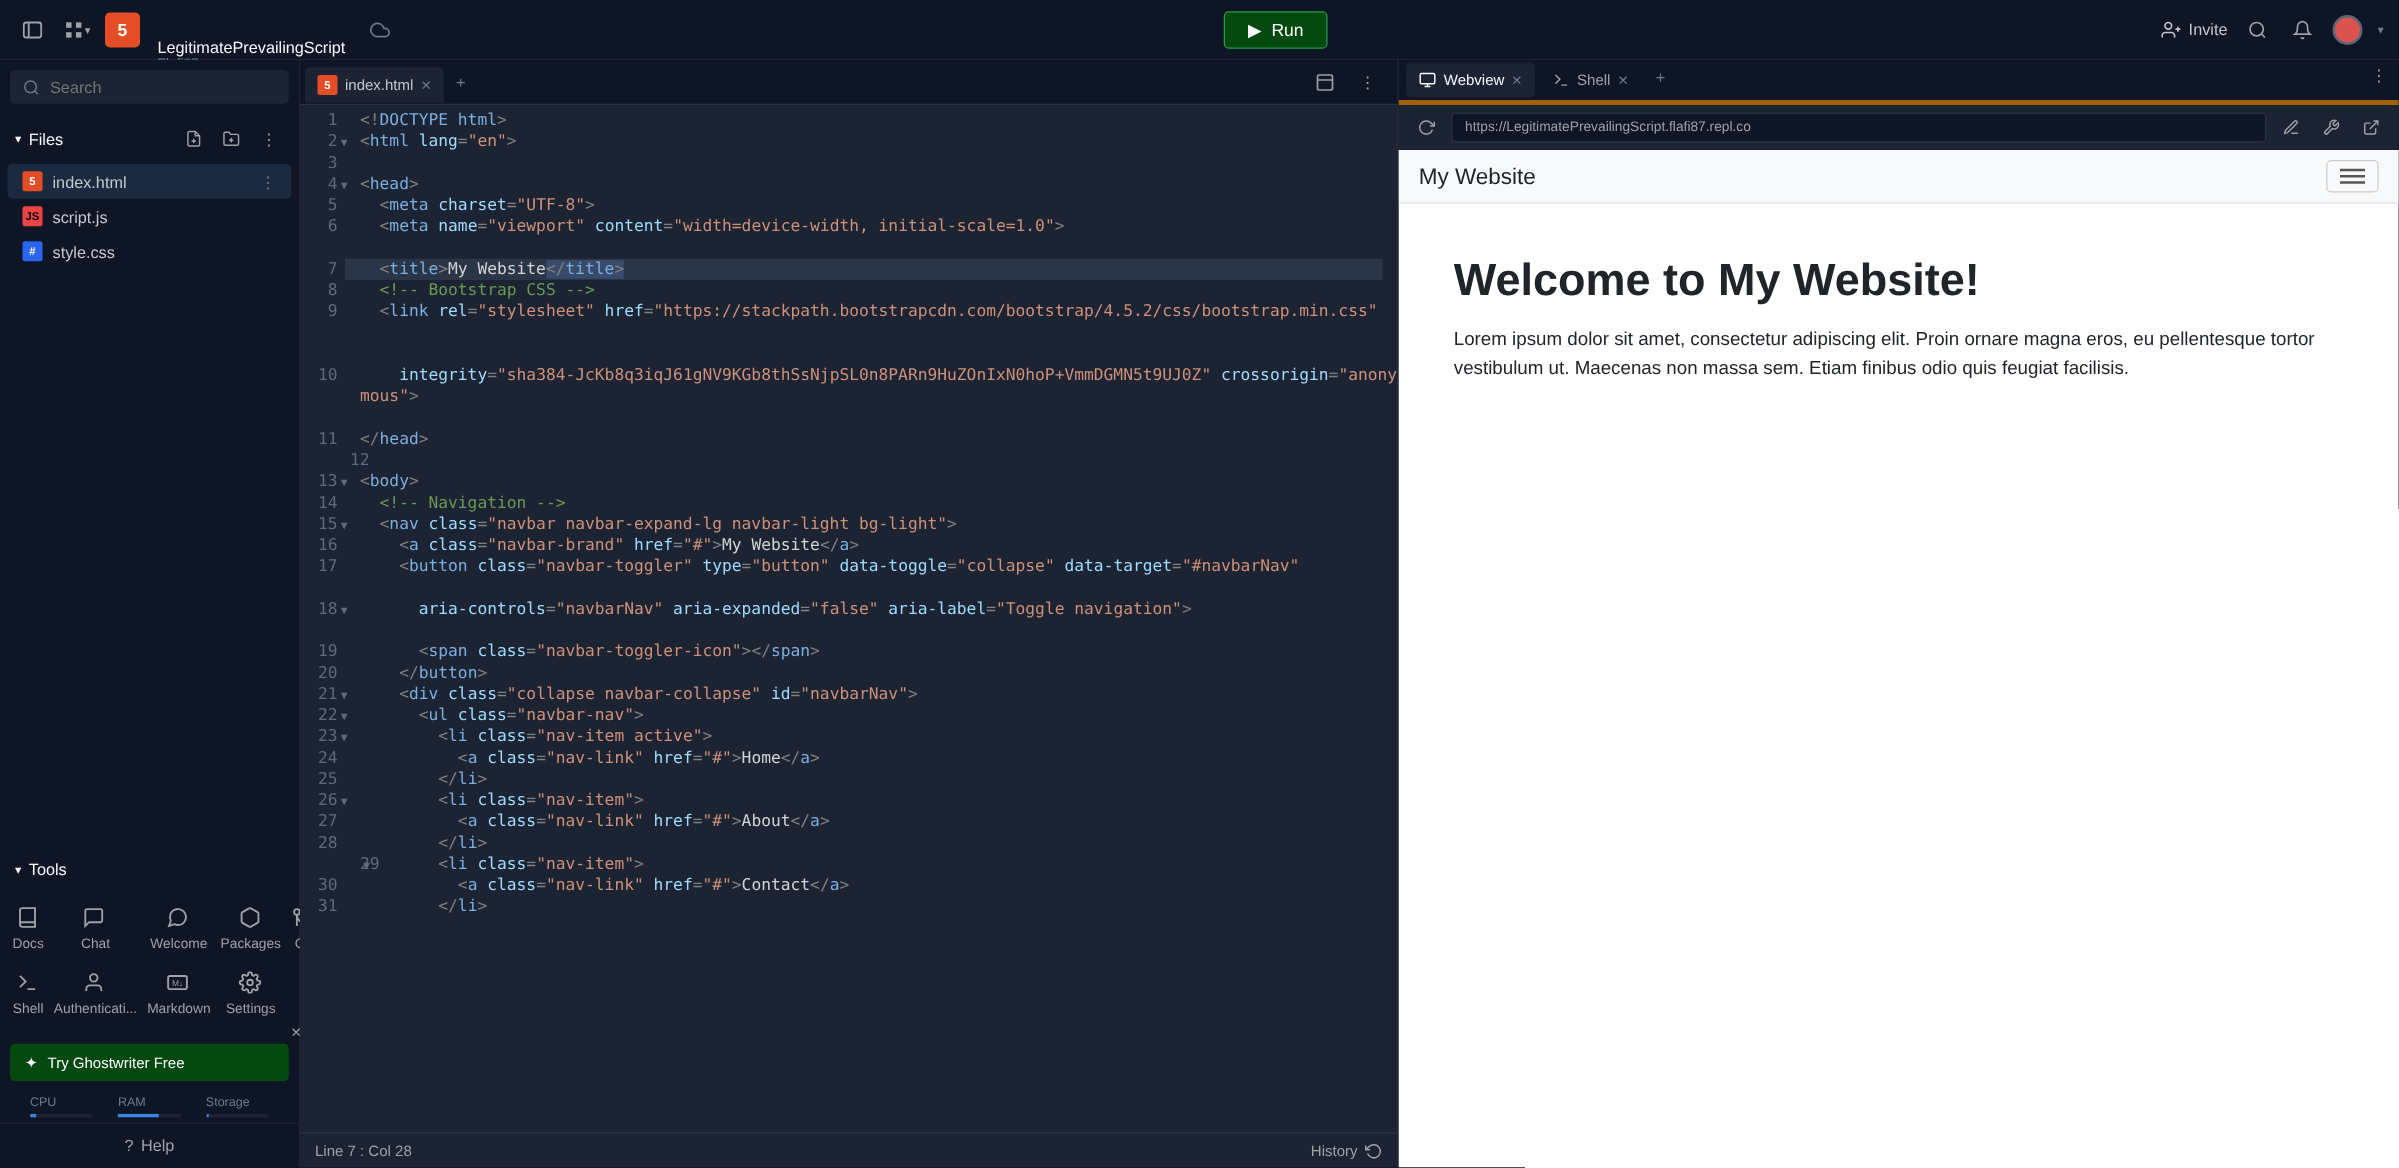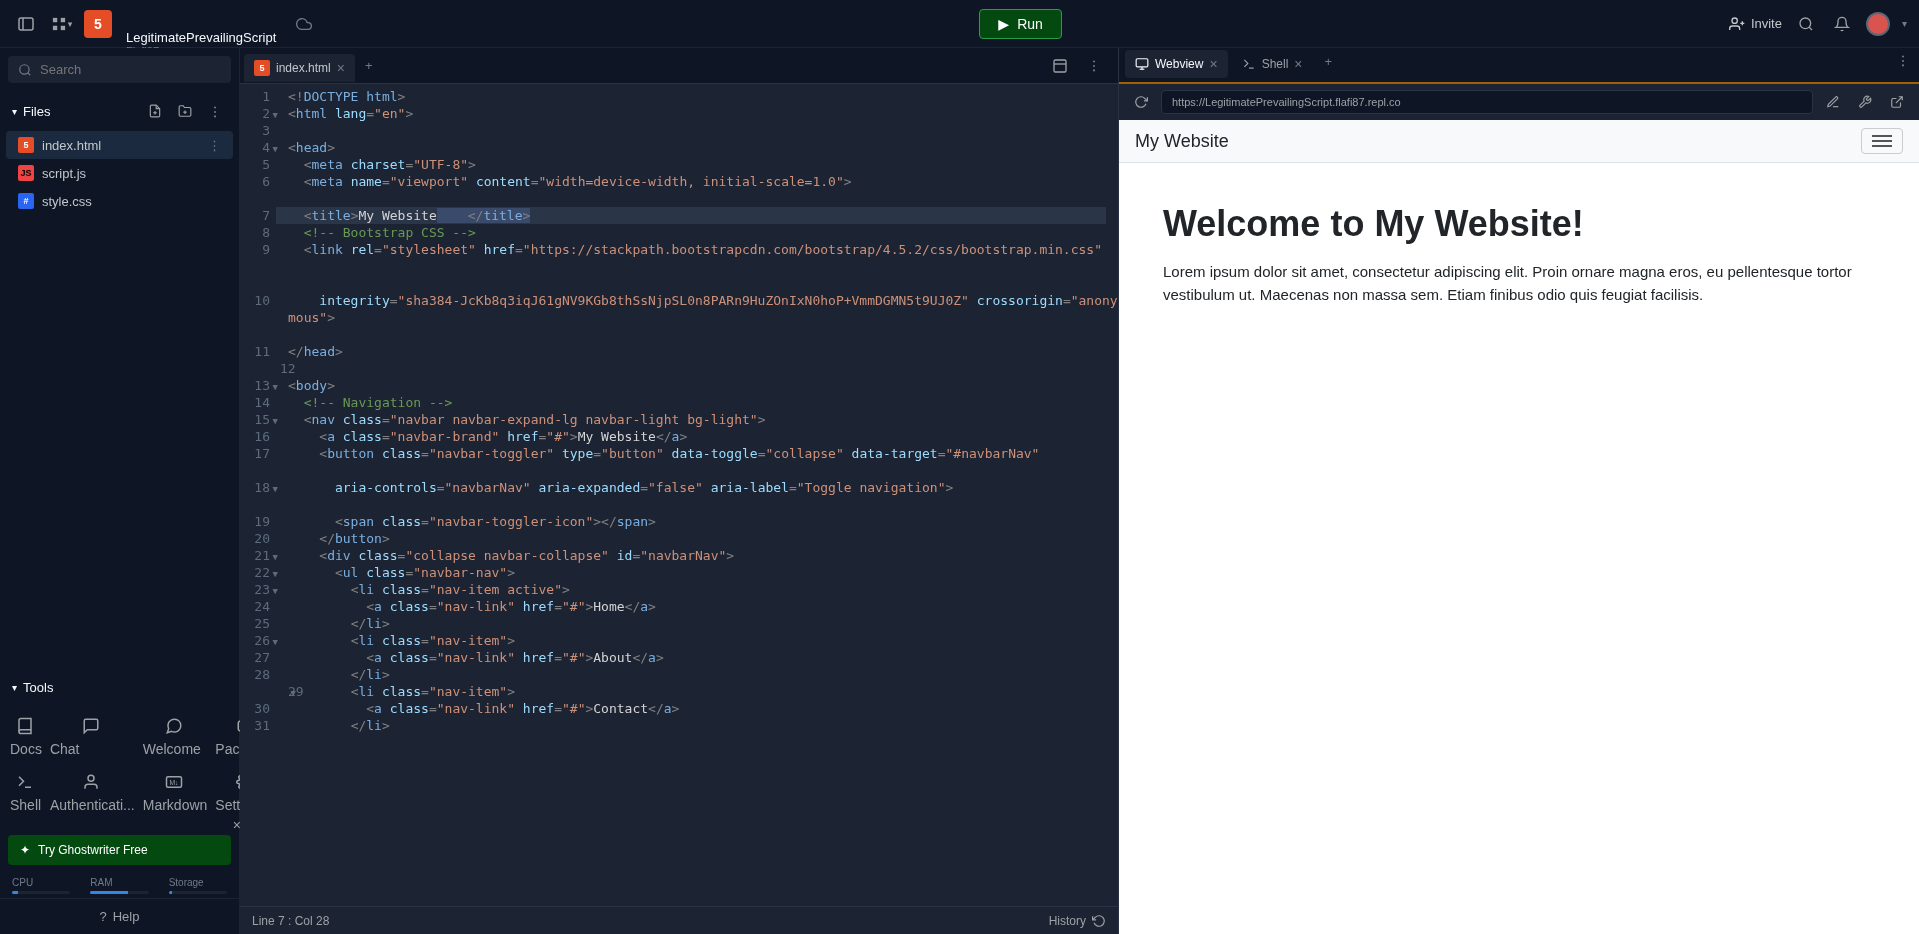--- a/index.html
+++ b/index.html
@@ -29,24 +29,24 @@
 .file-item { padding: 6px 12px; display: flex; align-items: center; gap: 8px; cursor: pointer; border-radius: 4px; margin: 0 6px; }
 .file-item.active { background: #1c2a3f; }
 .file-icon-html { width: 16px; height: 16px; background: #e44d26; border-radius: 2px; display: flex; align-items: center; justify-content: center; font-size: 9px; color: #fff; font-weight: bold; }
 .file-icon-js { width: 16px; height: 16px; background: #ef4444; border-radius: 2px; display: flex; align-items: center; justify-content: center; font-size: 9px; color: #000; font-weight: bold; }
 .file-icon-css { width: 16px; height: 16px; background: #2965f1; border-radius: 2px; display: flex; align-items: center; justify-content: center; font-size: 9px; color: #fff; font-weight: bold; }
 .file-more { margin-left: auto; color: #6e7b8b; }
 .spacer { flex: 1; }
 .tools-grid { display: grid; grid-template-columns: repeat(5, 1fr); gap: 4px; padding: 8px; }
 .tool-item { display: flex; flex-direction: column; align-items: center; gap: 4px; padding: 6px 2px; cursor: pointer; border-radius: 4px; }
 .tool-icon { width: 20px; height: 20px; color: #9da2a6; }
-.tool-label { font-size: 14px; color: #9da2a6; text-align: left; white-space: nowrap; overflow: hidden; text-overflow: ellipsis; width: 100%; }
+.tool-label { font-size: 11px; color: #9da2a6; text-align: center; white-space: nowrap; overflow: hidden; text-overflow: ellipsis; width: 100%; }
 .ghost-banner { margin: 8px; padding: 8px 12px; background: #044a10; border-radius: 4px; display: flex; align-items: center; gap: 8px; color: #fff; font-size: 12px; position: relative; }
 .ghost-close { position: absolute; right: -2px; top: -10px; color: #9da2a6; cursor: pointer; font-size: 14px; }
-.resource-row { display: flex; padding: 4px 12px; gap: 20px; }
+.resource-row { display: flex; padding: 4px 24px; gap: 20px; }
 .resource { flex: 1; }
 .resource-label { font-size: 10px; color: #6e7b8b; }
 .resource-bar { height: 3px; background: #1c2333; border-radius: 2px; margin-top: 3px; overflow: hidden; }
 .resource-fill { height: 100%; background: #3485e4; }
 .help-btn { padding: 10px; display: flex; align-items: center; justify-content: center; gap: 6px; color: #9da2a6; border-top: 1px solid #1c2333; cursor: pointer; }
 
 .editor-pane { flex: 1; display: flex; flex-direction: column; background: #1c2333; min-width: 0; border-right: 1px solid #2b3245; }
 .editor-tabs { height: 36px; display: flex; align-items: center; background: #0e1525; border-bottom: 1px solid #2b3245; padding: 0 4px; }
 .tab { padding: 6px 10px; display: flex; align-items: center; gap: 6px; background: #1c2333; border-radius: 4px 4px 0 0; margin-top: 4px; cursor: pointer; font-size: 12px; }
 .tab-close { color: #6e7b8b; font-size: 14px; cursor: pointer; }
@@ -60,26 +60,26 @@
 .code-content { flex: 1; padding: 4px 0 0 12px; white-space: pre-wrap; word-break: break-all; color: #c2c8cc; overflow: hidden; position: relative; }
 .code-line { min-height: 17px; }
 .tk-doctype { color: #7aafe0; }
 .tk-tag { color: #7aafe0; }
 .tk-attr { color: #9cdcfe; }
 .tk-str { color: #ce9178; }
 .tk-comment { color: #6a9955; }
 .tk-text { color: #d4d4d4; }
 .tk-punct { color: #808080; }
 .highlight-line { background: #2a3548; display: inline-block; width: calc(100%); margin-left: -12px; padding-left: 12px; }
-.sel { background: #3a4a6b; padding-left: 31px; }
+.sel { background: #3a4a6b; }
 .status-bar { height: 28px; background: #1c2333; border-top: 1px solid #2b3245; display: flex; align-items: center; padding: 0 12px; font-size: 12px; color: #9da2a6; }
 .status-right { margin-left: auto; display: flex; align-items: center; gap: 6px; }
 
 .preview-pane { width: 800px; display: flex; flex-direction: column; background: #0e1525; }
-.preview-tabs { height: 36px; display: flex; align-items: flex-start; background: #0e1525; border-bottom: 2px solid #a16207; padding: 0 4px; }
+.preview-tabs { height: 36px; display: flex; align-items: flex-start; background: #0e1525; border-bottom: 4px solid #a16207; padding: 0 4px; }
 .ptab { padding: 6px 10px; display: flex; align-items: center; gap: 6px; cursor: pointer; font-size: 12px; color: #9da2a6; border-radius: 4px; margin: 2px; }
 .ptab.active { background: #1c2333; color: #f5f9fc; }
 .url-bar-row { padding: 6px 10px; display: flex; align-items: center; gap: 8px; background: #1c2333; }
 .url-input { flex: 1; background: #0e1525; border: 1px solid #2b3245; border-radius: 4px; padding: 5px 10px; color: #9da2a6; font-size: 11px; }
 .preview-content { flex: 1; background: #fff; color: #212529; overflow: auto; }
 .pv-navbar { display: flex; align-items: center; justify-content: space-between; padding: 8px 16px; background: #f8f9fa; border-bottom: 1px solid #dee2e6; }
 .pv-brand { font-size: 18px; color: #212529; }
 .pv-toggler { border: 1px solid #ccc; border-radius: 4px; padding: 6px 10px; cursor: pointer; display:flex; flex-direction:column; gap:3px; }
 .pv-toggler span { display:block; width:20px; height:2px; background:#555; }
 .pv-main { padding: 40px 44px; }

